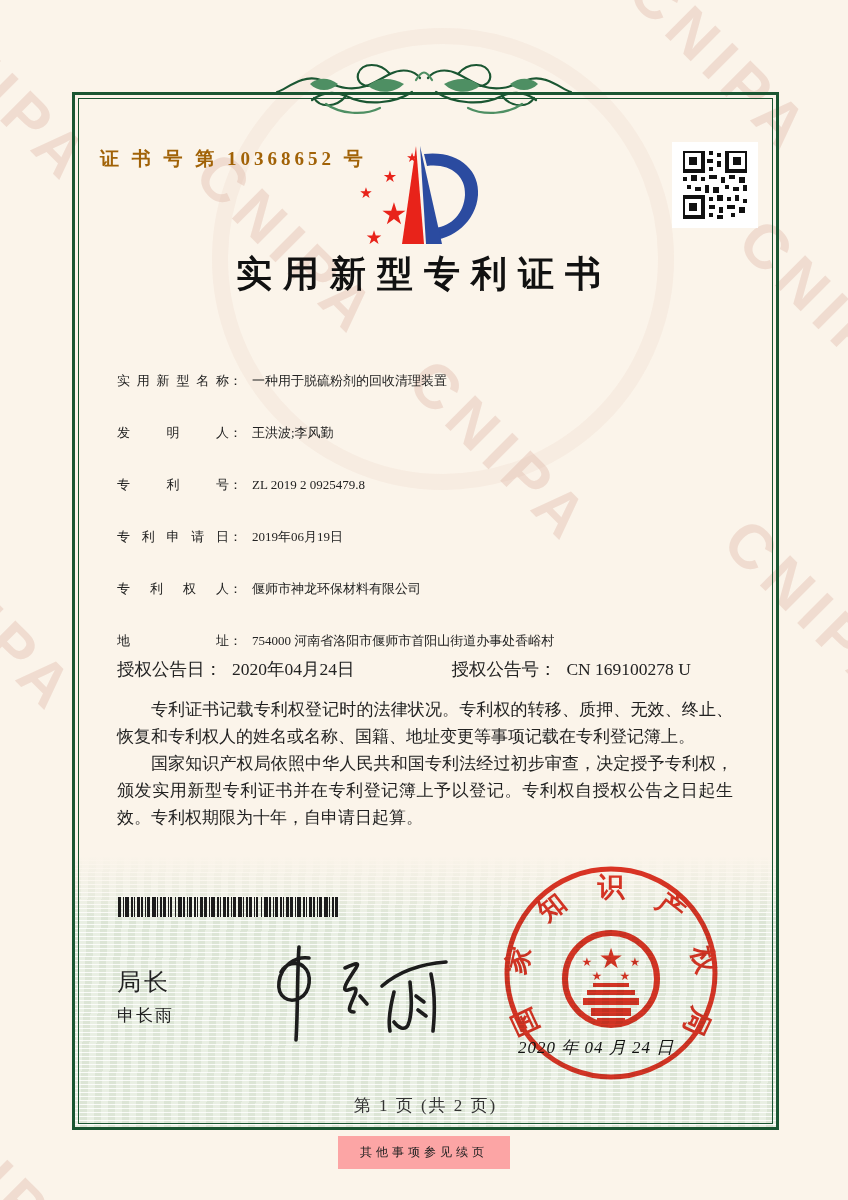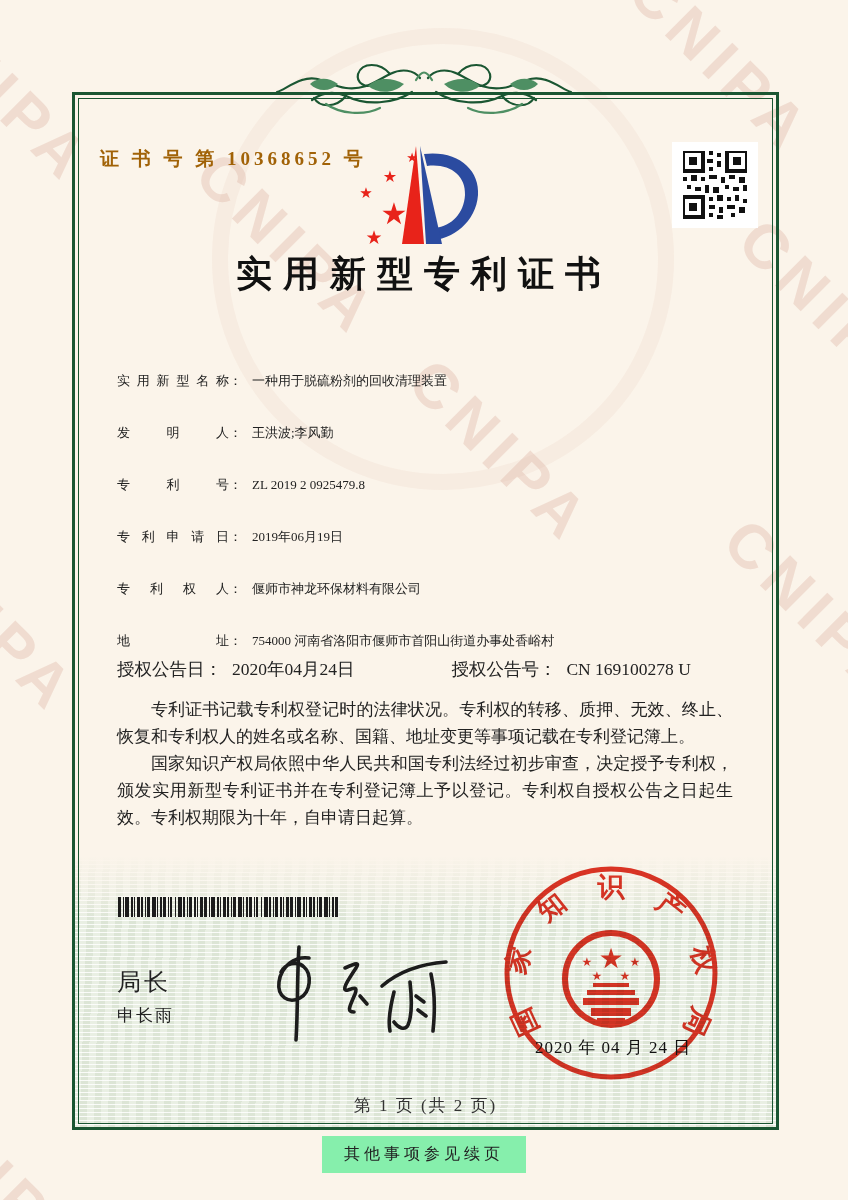--- a/index.html
+++ b/index.html
@@ -65,33 +65,33 @@
     font-size:17px;line-height:27px;text-align:justify;color:#222;
   }
   .paragraphs p{margin:0;text-indent:2em;}
   
   .barcode{position:absolute;z-index:5;left:118px;top:897px;}
   .sig-title{position:absolute;z-index:5;left:117px;top:966px;font-size:24px;letter-spacing:3px;}
   .sig-name{position:absolute;z-index:5;left:117px;top:1004px;font-size:17px;letter-spacing:2px;}
   .signature{position:absolute;z-index:6;left:250px;top:935px;}
   .seal{position:absolute;z-index:5;left:500px;top:862px;opacity:.95;mix-blend-mode:multiply;}
   .seal-date{
-    position:absolute;z-index:7;left:518px;top:1036px;width:190px;text-align:center;
-    font-size:17px;letter-spacing:1px;color:#111;
+    position:absolute;z-index:7;left:518px;top:1036px;width:190px;
+    font-size:17px;letter-spacing:1px;color:#111;font-style:italic;
   }
   .page-footer{
     position:absolute;z-index:5;left:72px;right:69px;top:1094px;text-align:center;
     font-size:17px;letter-spacing:2px;color:#333;
   }
   .continuation{
     position:absolute;z-index:5;left:0;right:0;top:1136px;text-align:center;
   }
   .continuation span{
-    display:inline-block;background:#86efac;padding:8px 22px;
-    font-size:16px;letter-spacing:4px;color:#222;
+    display:inline-block;background:#fca5a5;padding:8px 22px;
+    font-size:12px;letter-spacing:4px;color:#222;
   }
 </style>
 </head>
 <body>
 
 <div class="wm-ring"></div>
 <div class="wm" style="left:-55px;top:-15px">CNIPA</div>
 <div class="wm" style="left:665px;top:-45px">CNIPA</div>
 <div class="wm" style="left:232px;top:138px">CNIPA</div>
 <div class="wm" style="left:445px;top:345px">CNIPA</div>

